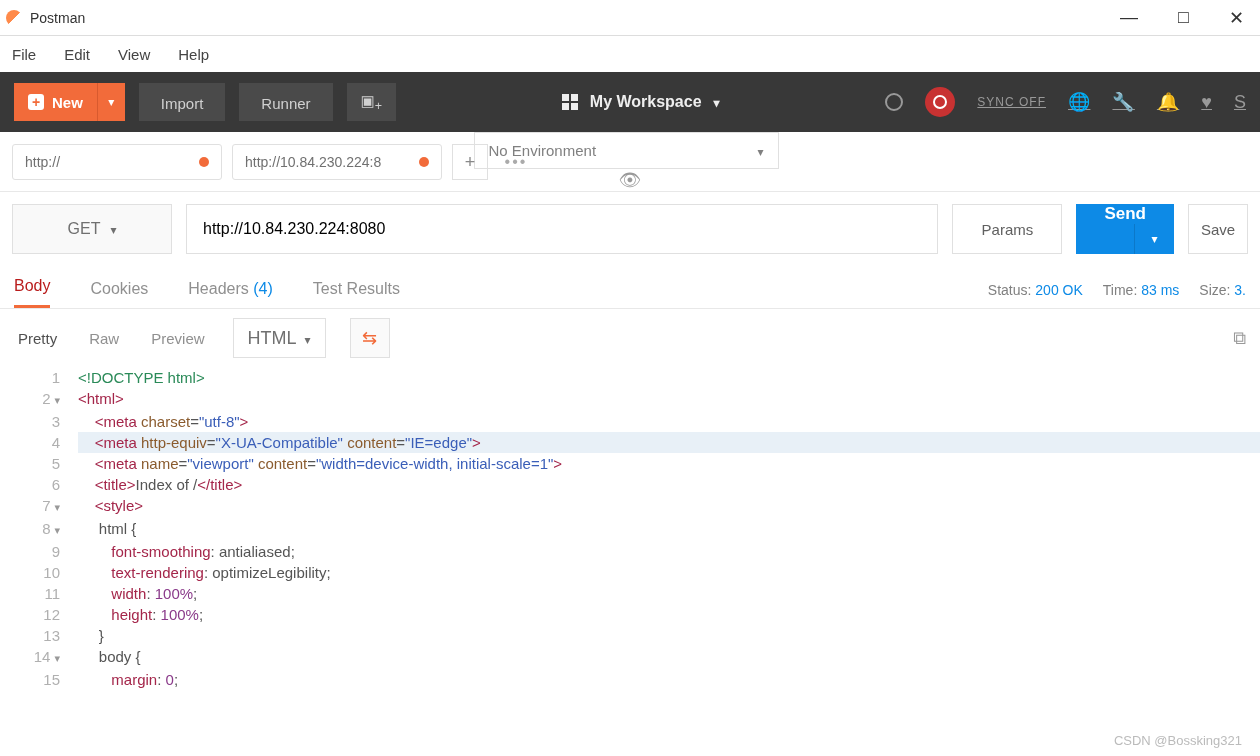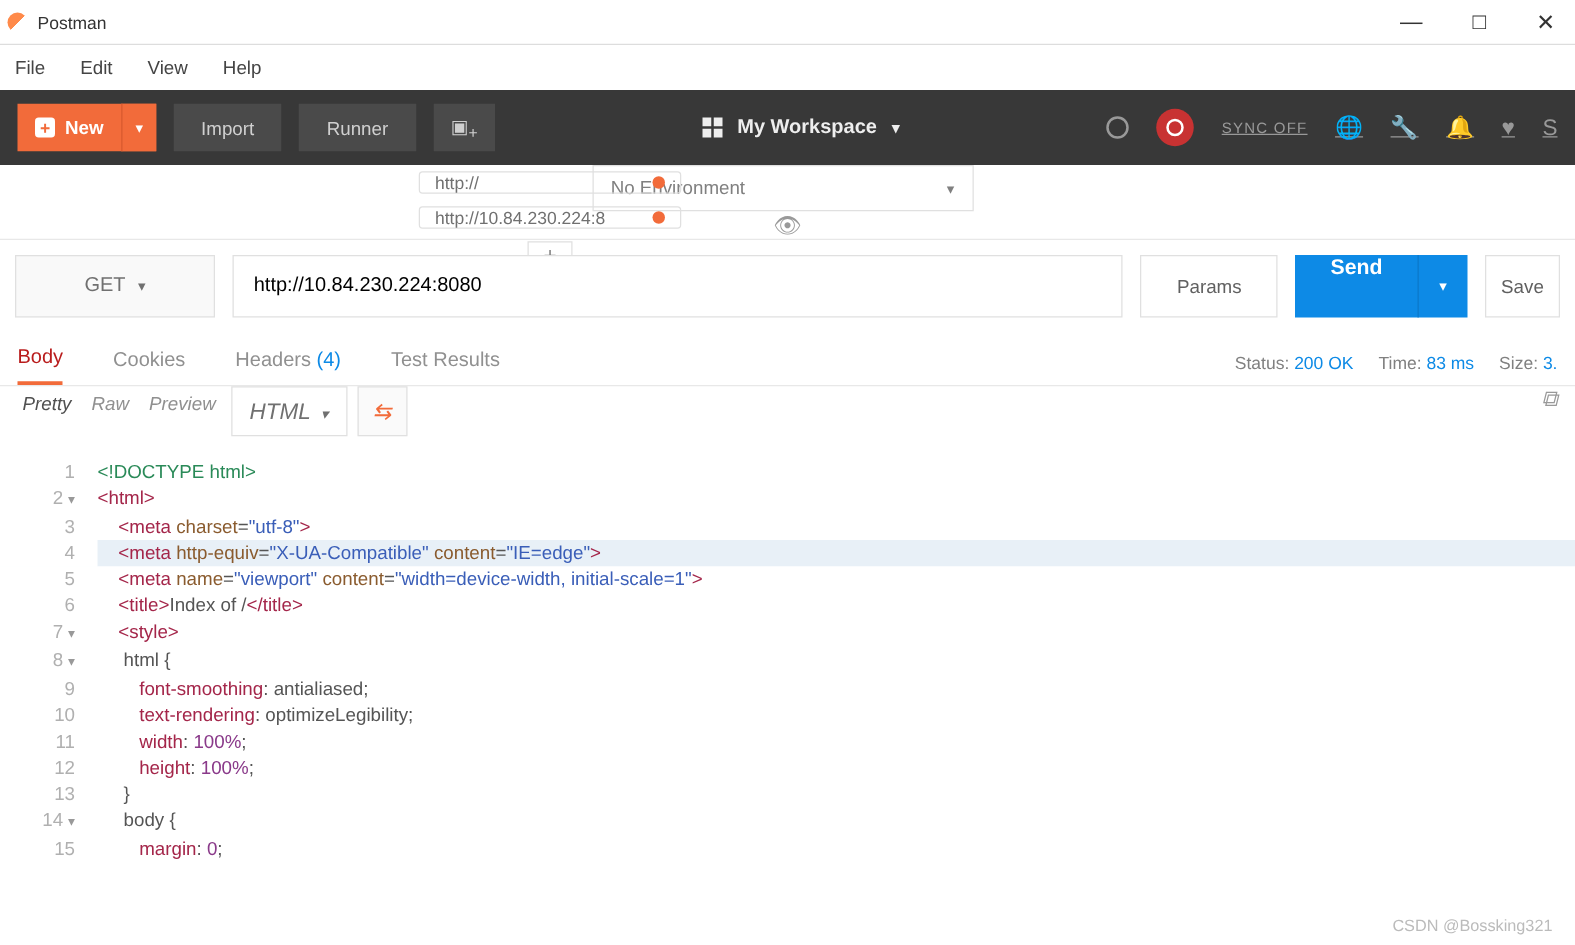--- a/index.html
+++ b/index.html
@@ -33,45 +33,45 @@
 .sync-off { font-size: 12px; letter-spacing: 1px; }
 .hdr-ico { font-size: 18px; }
 
 
 .env-row { height: 60px; display: flex; align-items: center; border-bottom: 1px solid #e8e8e8; flex-direction: column; }
 .env-left { flex: 1; }
 .env-sel { width: 305px; height: 42px; margin-right: 8px; border: 1px solid #e0e0e0; display: flex; align-items: center; padding: 0 14px; color: #808080; font-size: 15px; justify-content: space-between; }
 .env-eye { width: 40px; text-align: center; color: #999; font-size: 18px; }
 
 
-.tabs-row { height: 50px; display: flex; align-items: center; padding: 0 12px; gap: 10px; flex-direction: column; }
+.tabs-row { height: 50px; display: flex; align-items: center; padding: 0 12px; gap: 10px; }
 .req-tab { height: 36px; border: 1px solid #e0e0e0; border-radius: 3px; display: flex; align-items: center; padding: 0 12px; gap: 10px; color: #707070; font-size: 14px; min-width: 210px; }
 .req-tab .dot { width: 10px; height: 10px; border-radius: 50%; background: #f26b3a; margin-left: auto; }
 .tab-add { width: 36px; height: 36px; border: 1px solid #e0e0e0; display: flex; align-items: center; justify-content: center; color: #888; font-size: 18px; }
 .tab-dots { width: 36px; height: 36px; display: flex; align-items: center; justify-content: center; color: #aaa; font-size: 16px; letter-spacing: 2px; }
 
 
 .request-row { height: 64px; display: flex; align-items: center; padding: 0 12px; gap: 14px; }
 .method-sel { width: 160px; height: 50px; border: 1px solid #e0e0e0; background: #f9f9f9; display: flex; align-items: center; justify-content: center; gap: 10px; color: #707070; font-size: 16px; }
 .url-input { flex: 1; height: 50px; border: 1px solid #e0e0e0; padding: 0 16px; font-size: 16px; color: #000000; outline: none; }
 .params-btn { width: 110px; height: 50px; border: 1px solid #e0e0e0; background: #fff; color: #606060; font-size: 15px; }
-.send-btn { height: 50px; background: #0d8ae6; color: #fff; border: none; display: flex; align-items: flex-start; }
+.send-btn { height: 50px; background: #0d8ae6; color: #fff; border: none; display: flex; align-items: flex-end; flex-direction: column; }
 .send-btn .main { padding: 0 28px; font-size: 17px; font-weight: 600; }
 .send-btn .caret { width: 40px; height: 50px; border-left: 1px solid #0b78c9; display: flex; align-items: center; justify-content: center; }
 .save-btn { width: 60px; height: 50px; border: 1px solid #e0e0e0; background: #fff; color: #606060; font-size: 15px; }
 
 
 .resp-tabs { height: 48px; display: flex; align-items: flex-end; border-bottom: 1px solid #e8e8e8; padding: 0 14px; gap: 40px; }
 .resp-tab { padding-bottom: 10px; color: #909090; font-size: 16px; cursor: default; }
 .resp-tab.active { color: #b91c1c; border-bottom: 3px solid #f26b3a; font-weight: 500; }
 .resp-status { margin-left: auto; display: flex; gap: 20px; font-size: 14px; color: #808080; padding-bottom: 10px; }
 .resp-status .val { color: #0d8ae6; }
 
 
-.view-bar { height: 58px; display: flex; padding: 0 14px; gap: 8px; font-style: italic; }
+.view-bar { height: 58px; display: flex; align-items: center; padding: 0 14px; gap: 24px; }
 .view-btn { color: #909090; font-size: 15px; cursor: default; padding: 6px 4px; }
 .view-btn.active { color: #505050; }
 .fmt-sel { height: 40px; border: 1px solid #e0e0e0; padding: 0 14px; display: flex; align-items: center; gap: 8px; color: #707070; font-size: 18px; }
 .wrap-ico { width: 40px; height: 40px; border: 1px solid #e0e0e0; display: flex; align-items: center; justify-content: center; color: #f26b3a; font-size: 18px; background: #fafafa; }
 .copy-ico { margin-left: auto; color: #999; font-size: 18px; }
 
 
 .code-area { font-family: Consolas, monospace; font-size: 15px; line-height: 21px; }
 .code-row { display: flex; }
 .code-row.hl { background: #e8f0f7; }

